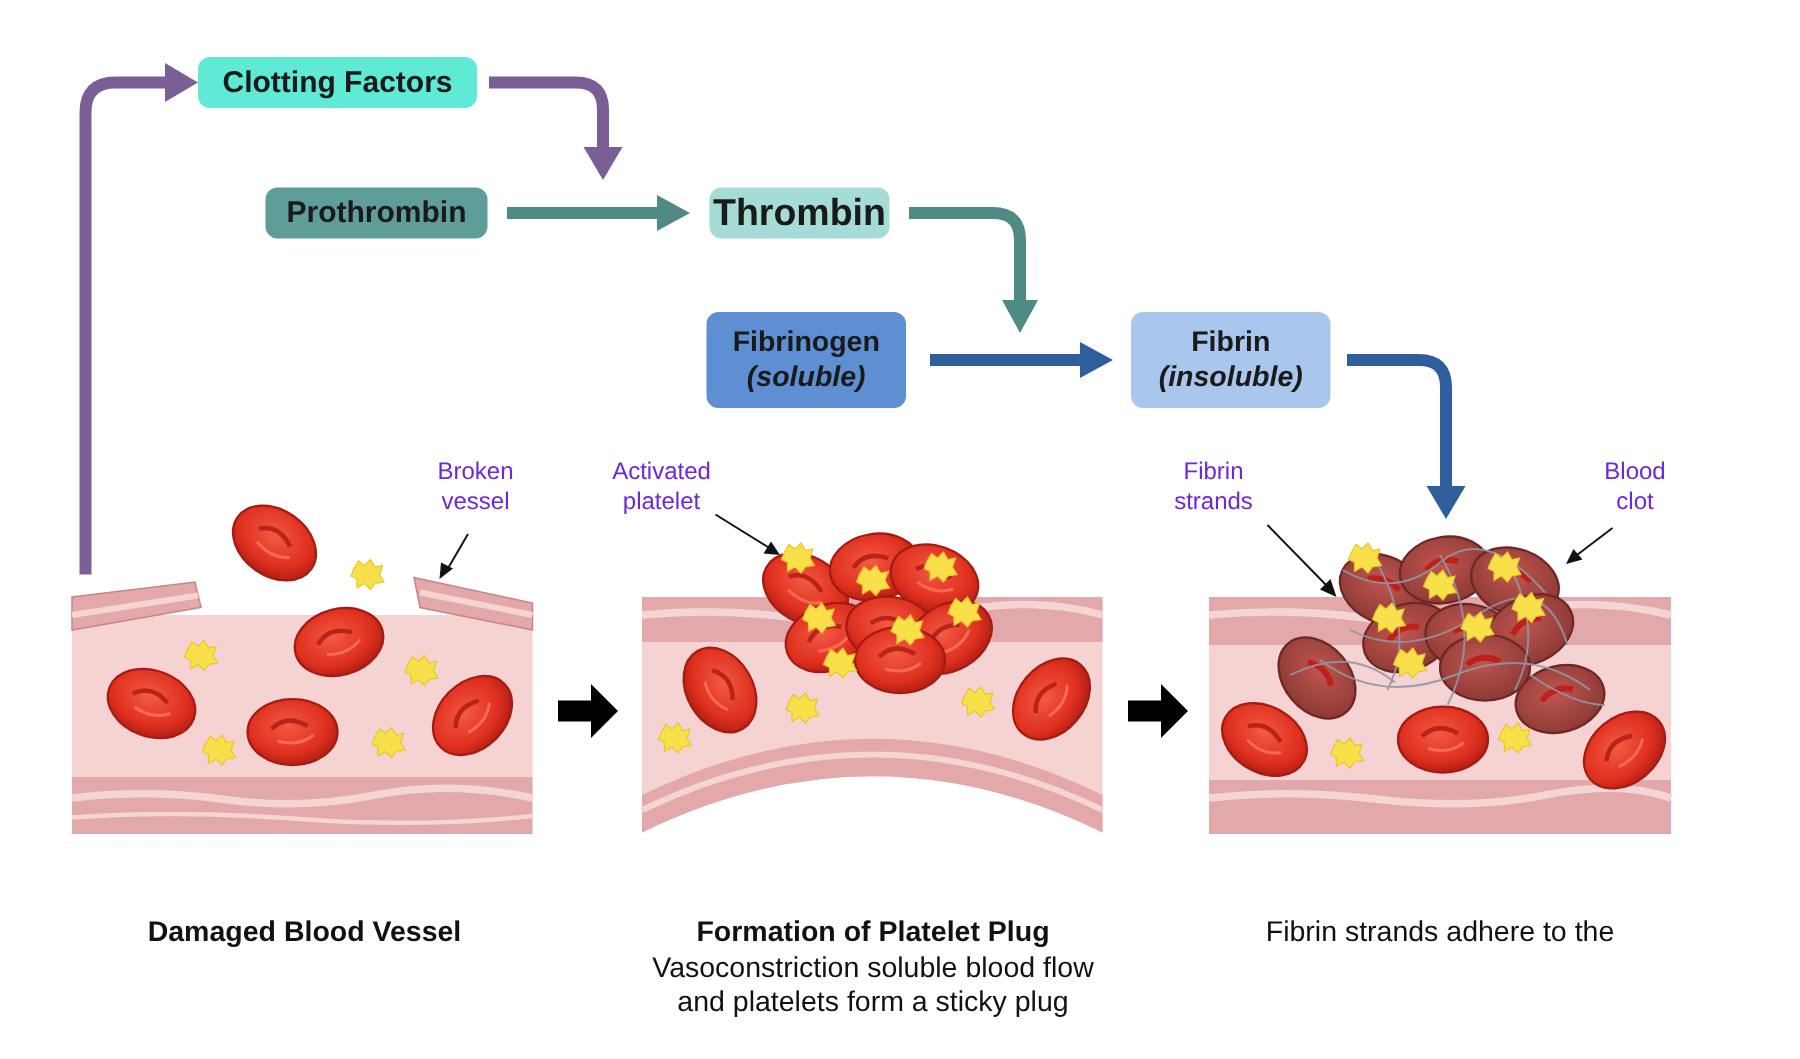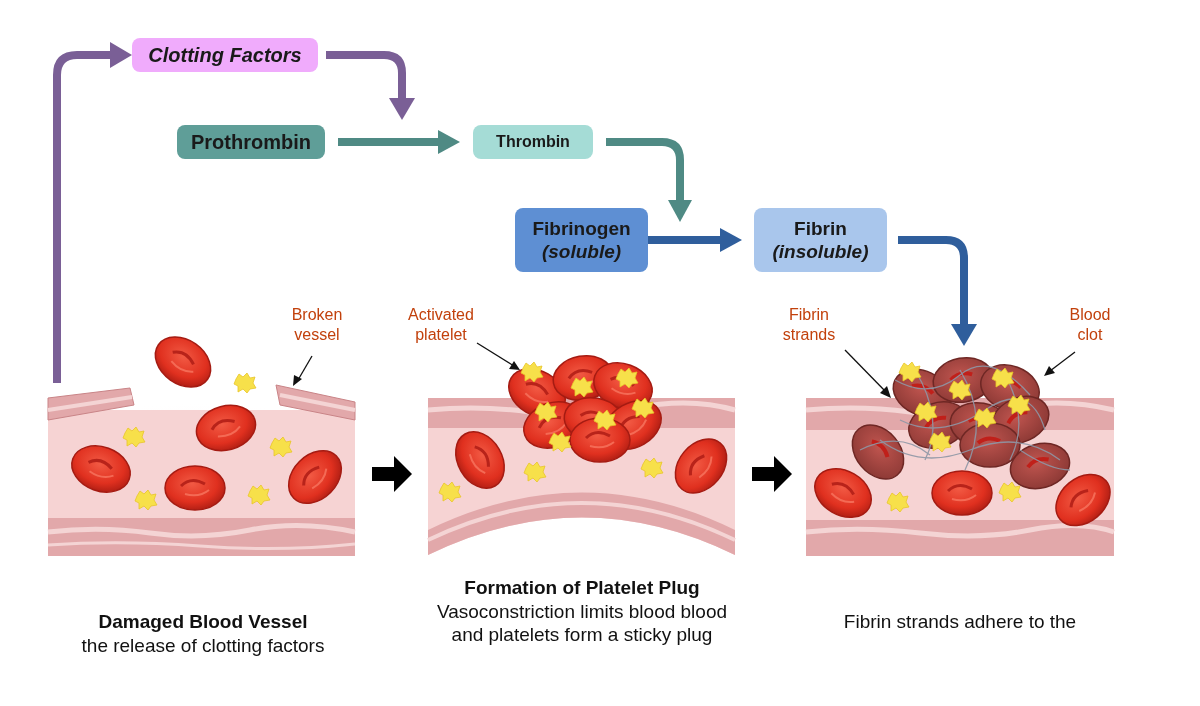--- a/index.html
+++ b/index.html
@@ -1,20 +1,20 @@
 <!DOCTYPE html>
 <html><head>
 <meta charset="utf-8">
 <style>
   html, body { margin: 0; padding: 0; background: #ffffff; }
   body { width: 1200px; height: 706px; position: relative; overflow: hidden; font-family: "Liberation Sans", sans-serif; }
   #diagram { position: absolute; left: 0; top: 0; }
   .box { position: absolute; border-radius: 8px; display: flex; flex-direction: column; align-items: center; justify-content: center; font-weight: bold; color: #1a1a1a; font-family: "Liberation Sans", sans-serif; }
   .box .sub { font-style: italic; }
-  .label { position: absolute; font-size: 16px; color: #c2410c; text-align: center; line-height: 20px; font-family: "Liberation Sans", sans-serif; }
+  .label { position: absolute; font-size: 16px; color: #6d28d9; text-align: center; line-height: 20px; font-family: "Liberation Sans", sans-serif; }
   .caption { position: absolute; text-align: center; color: #111; font-family: "Liberation Sans", sans-serif; margin-top: 32px; }
   .caption .title { font-weight: bold; font-size: 19px; line-height: 24px; }
   .caption .line { font-size: 19px; line-height: 23px; }
 </style>
 </head>
 <body>
 
 <svg id="diagram" width="1200" height="706" viewBox="0 0 1200 706">
   <defs>
     <radialGradient id="rbcGrad" cx="45%" cy="40%" r="60%">
@@ -174,30 +174,30 @@
   <g>
     <line x1="845" y1="350" x2="886" y2="392" stroke="#111" stroke-width="1.3"></line>
     <polygon points="891,398 880,393 887,386" fill="#111"></polygon>
   </g>
   <g>
     <line x1="1075" y1="352" x2="1050" y2="371" stroke="#111" stroke-width="1.3"></line>
     <polygon points="1044,376 1049,366 1055,373" fill="#111"></polygon>
   </g>
 </svg>
 
-<div class="box" style="left:132px;top:38px;width:186px;height:34px;background:#f0abfc;font-size:20px;font-style:italic;">
+<div class="box" style="left:132px;top:38px;width:186px;height:34px;background:#5eead4;font-size:20px;">
   <span>Clotting Factors</span>
 </div>
 <div class="box" style="left:177px;top:125px;width:148px;height:34px;background:#5f9e98;font-size:20px;">
   <span>Prothrombin</span>
 </div>
-<div class="box" style="left:473px;top:125px;width:120px;height:34px;background:#a5dcd6;font-size:16px;">
+<div class="box" style="left:473px;top:125px;width:120px;height:34px;background:#a5dcd6;font-size:25px;">
   <span>Thrombin</span>
 </div>
-<div class="box" style="left:471px;top:208px;width:133px;height:64px;background:#5e8fd3;font-size:19px;line-height:23px;margin-left:44px;">
+<div class="box" style="left:471px;top:208px;width:133px;height:64px;background:#5e8fd3;font-size:19px;line-height:23px;">
   <span>Fibrinogen</span>
   <span class="sub">(soluble)</span>
 </div>
 <div class="box" style="left:754px;top:208px;width:133px;height:64px;background:#a9c6ec;font-size:19px;line-height:23px;">
   <span>Fibrin</span>
   <span class="sub">(insoluble)</span>
 </div>
 
 <div class="label" style="left:280px;top:305px;width:74px;">
   <div>Broken</div>
@@ -211,22 +211,21 @@
   <div>Fibrin</div>
   <div>strands</div>
 </div>
 <div class="label" style="left:1060px;top:305px;width:60px;">
   <div>Blood</div>
   <div>clot</div>
 </div>
 
 <div class="caption" style="left:40px;top:578px;width:326px;">
   <div class="title">Damaged Blood Vessel</div>
-  <div class="line">the release of clotting factors</div>
-</div>
-<div class="caption" style="left:410px;top:544px;width:344px;">
+</div>
+<div class="caption" style="left:410px;top:578px;width:344px;">
   <div class="title">Formation of Platelet Plug</div>
-  <div class="line">Vasoconstriction limits blood blood</div>
+  <div class="line">Vasoconstriction soluble blood flow</div>
   <div class="line">and platelets form a sticky plug</div>
 </div>
 <div class="caption" style="left:795px;top:578px;width:330px;">
   <div class="line">Fibrin strands adhere to the</div>
 </div>
 
 </body></html>

